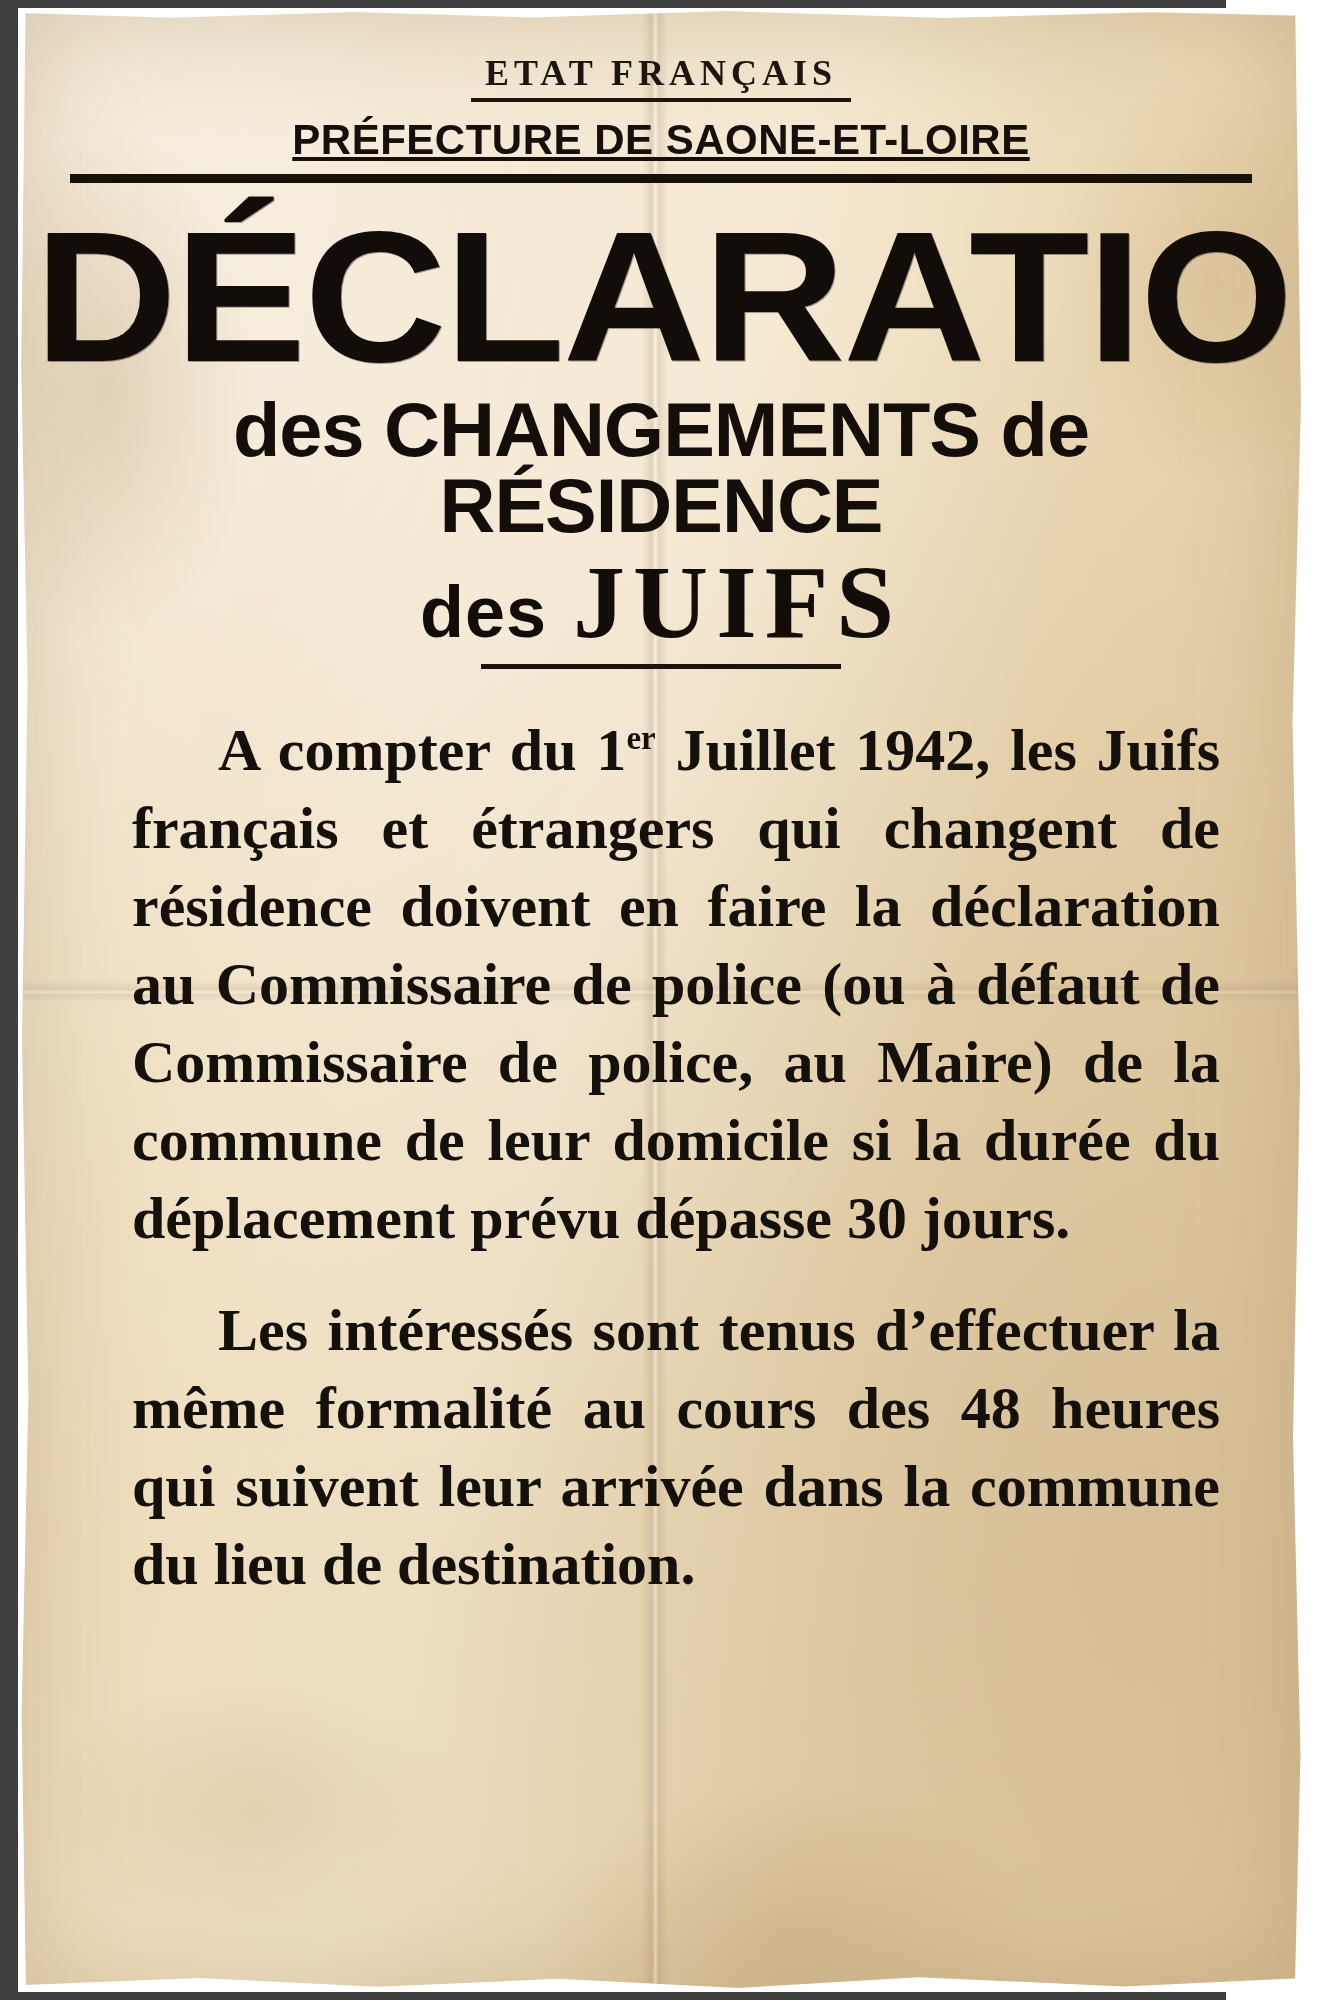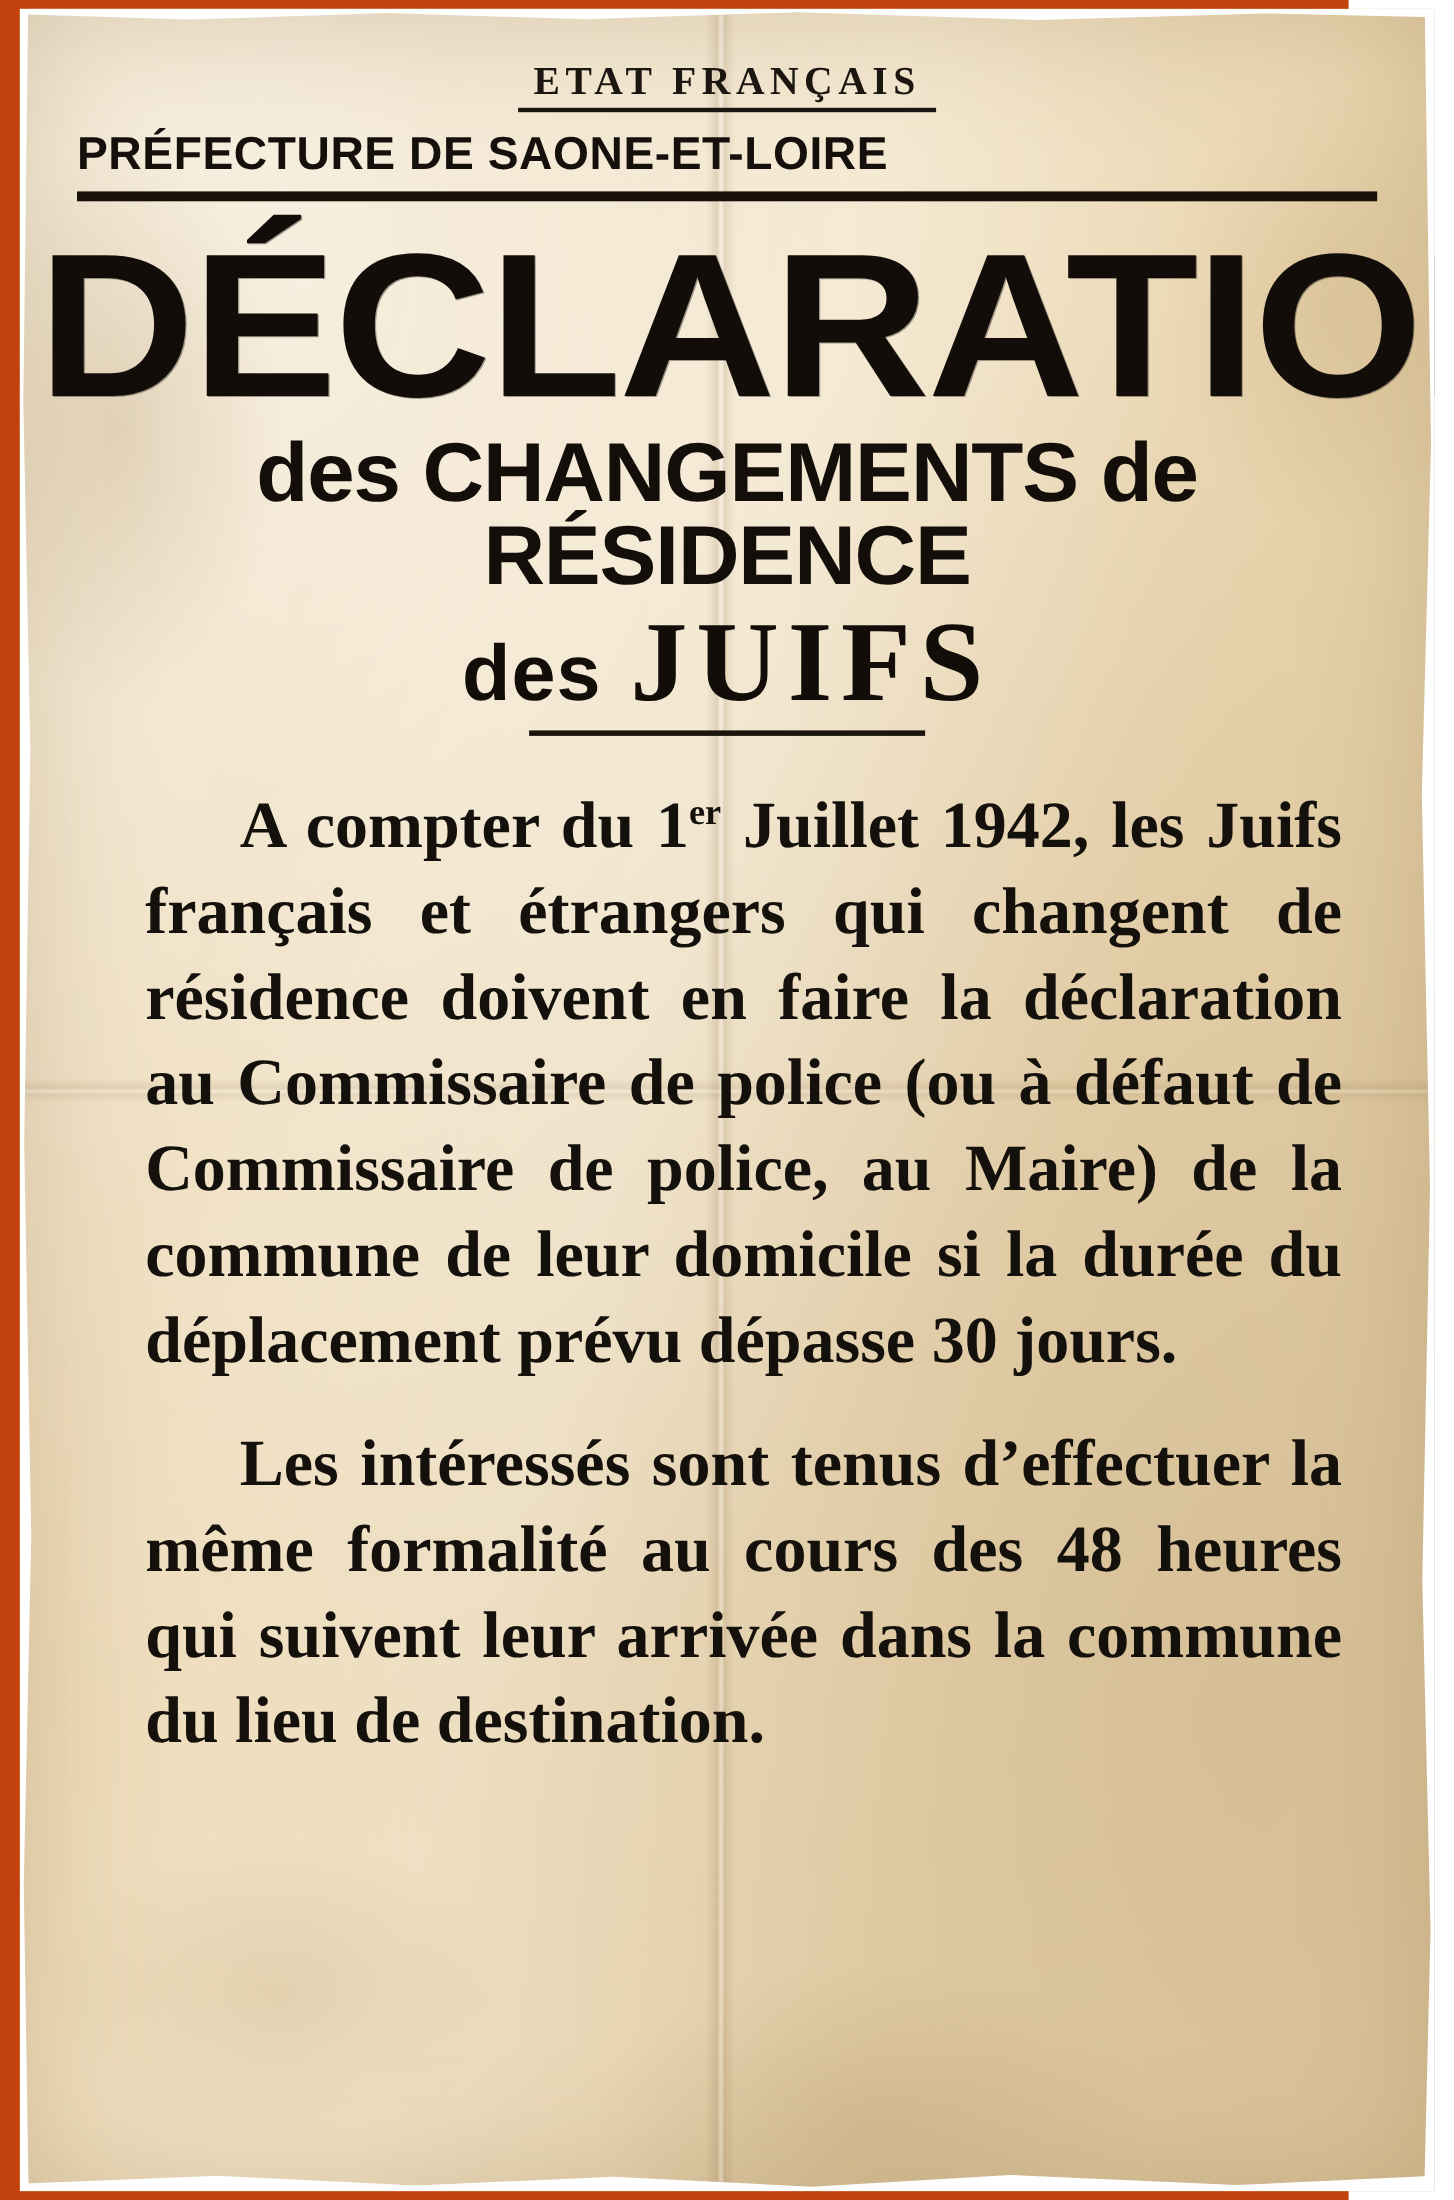--- a/index.html
+++ b/index.html
@@ -12,21 +12,21 @@
     height: 2000px;
     overflow: hidden;
     font-family: "Liberation Serif", serif;
   }
 
   
   .poster-wrap {
     position: relative;
     width: 1226px;
     height: 2000px;
-    background: #c2410c;
+    background: #404040;
   }
 
   .sheet {
     position: absolute;
     left: 18px;
     top: 8px;
     width: 1286px;
     height: 1984px;
     background:
       radial-gradient(ellipse at 20% 12%, rgba(255,255,255,0.55) 0%, rgba(255,255,255,0) 55%),
@@ -92,27 +92,28 @@
     color: #1c1610;
     margin: 14px 0 4px 0;
   }
   .rule-thin {
     height: 4px;
     background: #1b1510;
     width: 380px;
     margin: 0 auto 14px auto;
   }
   .prefecture {
-    text-align: left;
+    text-align: center;
     font-family: "Liberation Sans", sans-serif;
     font-weight: 700;
     font-size: 42px;
     letter-spacing: 0.5px;
     color: #15100c;
     margin-bottom: 10px;
+    text-decoration: underline;
   }
   .rule-thick {
     height: 9px;
     background: #171109;
     width: 100%;
     margin: 0 auto 6px auto;
   }
 
   
   .title-main {

